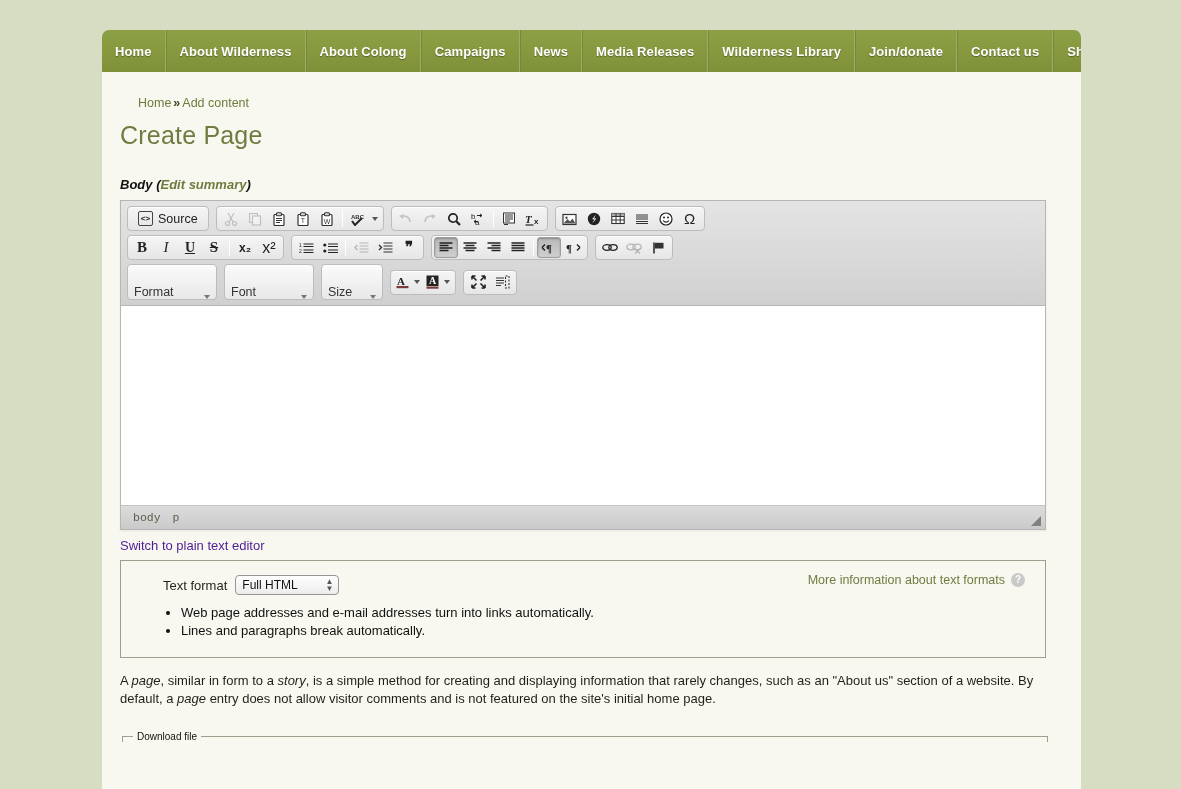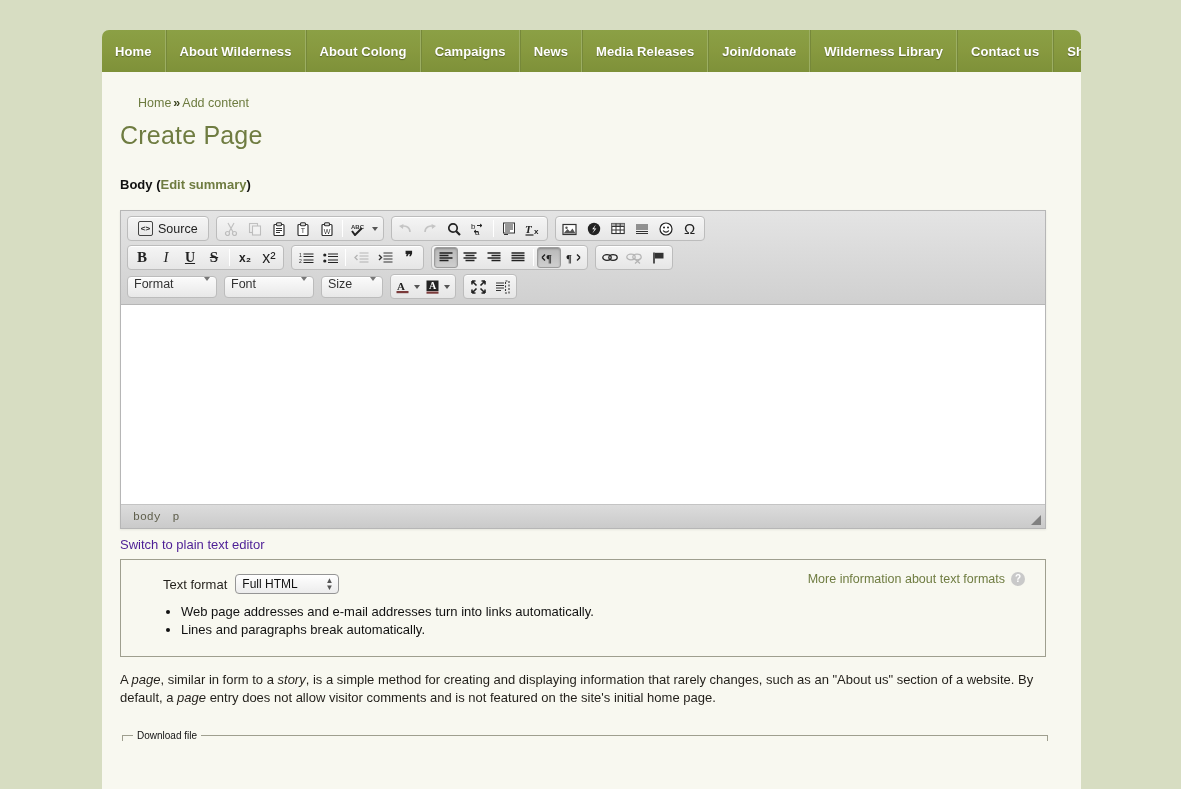--- a/index.html
+++ b/index.html
@@ -79,21 +79,21 @@
 
   input.title-input {
     width:333px; height:21px;
     border:1px solid #999;
     background:#fff;
     padding: 2px 4px;
     font-family:"Liberation Sans", sans-serif;
     font-size:13px;
   }
 
-  .body-label { margin-top:27px; margin-bottom:18px; }
+  .body-label { margin-top:27px; margin-bottom:8px;font-style:italic; }
   .edit-summary { color:#6f7c41; font-weight:bold; text-decoration:none; }
 
   
   #cke {
     width:926px;
     border:1px solid #b6b6b6;
     background:#d3d3d3;
     box-shadow:0 1px 2px rgba(0,0,0,.08);
   }
   .cke-toolbox {
@@ -134,22 +134,22 @@
   .tb-btn.wide { min-width:auto; padding:0 7px; gap:5px; font-size:12.5px; }
   .tb-btn .src-ico {
     width:15px;height:15px;border:1px solid #444;border-radius:2px;
     display:flex;align-items:center;justify-content:center;
     font-size:8px;font-weight:bold;line-height:1;
   }
   .caret { width:0;height:0;border-left:3.5px solid transparent;
            border-right:3.5px solid transparent;border-top:4px solid #555;
            margin-left:3px; }
   .tb-combo {
-    display:flex;align-items:flex-start;justify-content:space-between;
-    height:22px; border:1px solid #bcbcbc; border-radius:4px;
+    display:flex;align-items:flex-end;justify-content:space-between;
+    height:36px; border:1px solid #bcbcbc; border-radius:4px;
     background: linear-gradient(to bottom,#fbfbfb,#e8e8e8);
     padding:0 6px; margin-right:7px; cursor:pointer;
     box-shadow: inset 0 1px 0 #fff;
     color:#333; font-size:12.5px;
   }
   .tb-combo .caret { border-top-color:#777; margin-left:12px; }
   .combo-format { width:90px; }
   .combo-font { width:90px; }
   .combo-size { width:62px; }
 
@@ -247,24 +247,24 @@
       <div class="nav-item">
           <span>Campaigns</span>
         </div>
       <div class="nav-item">
           <span>News</span>
         </div>
       <div class="nav-item">
           <span>Media Releases</span>
         </div>
       <div class="nav-item">
+          <span>Wilderness Library</span>
+        </div>
+      <div class="nav-item">
           <span>Join/donate</span>
-        </div>
-      <div class="nav-item">
-          <span>Wilderness Library</span>
         </div>
       <div class="nav-item">
           <span>Contact us</span>
         </div>
       <div class="nav-item">
           <span>Shop</span>
         </div>
 
     </nav>
 

